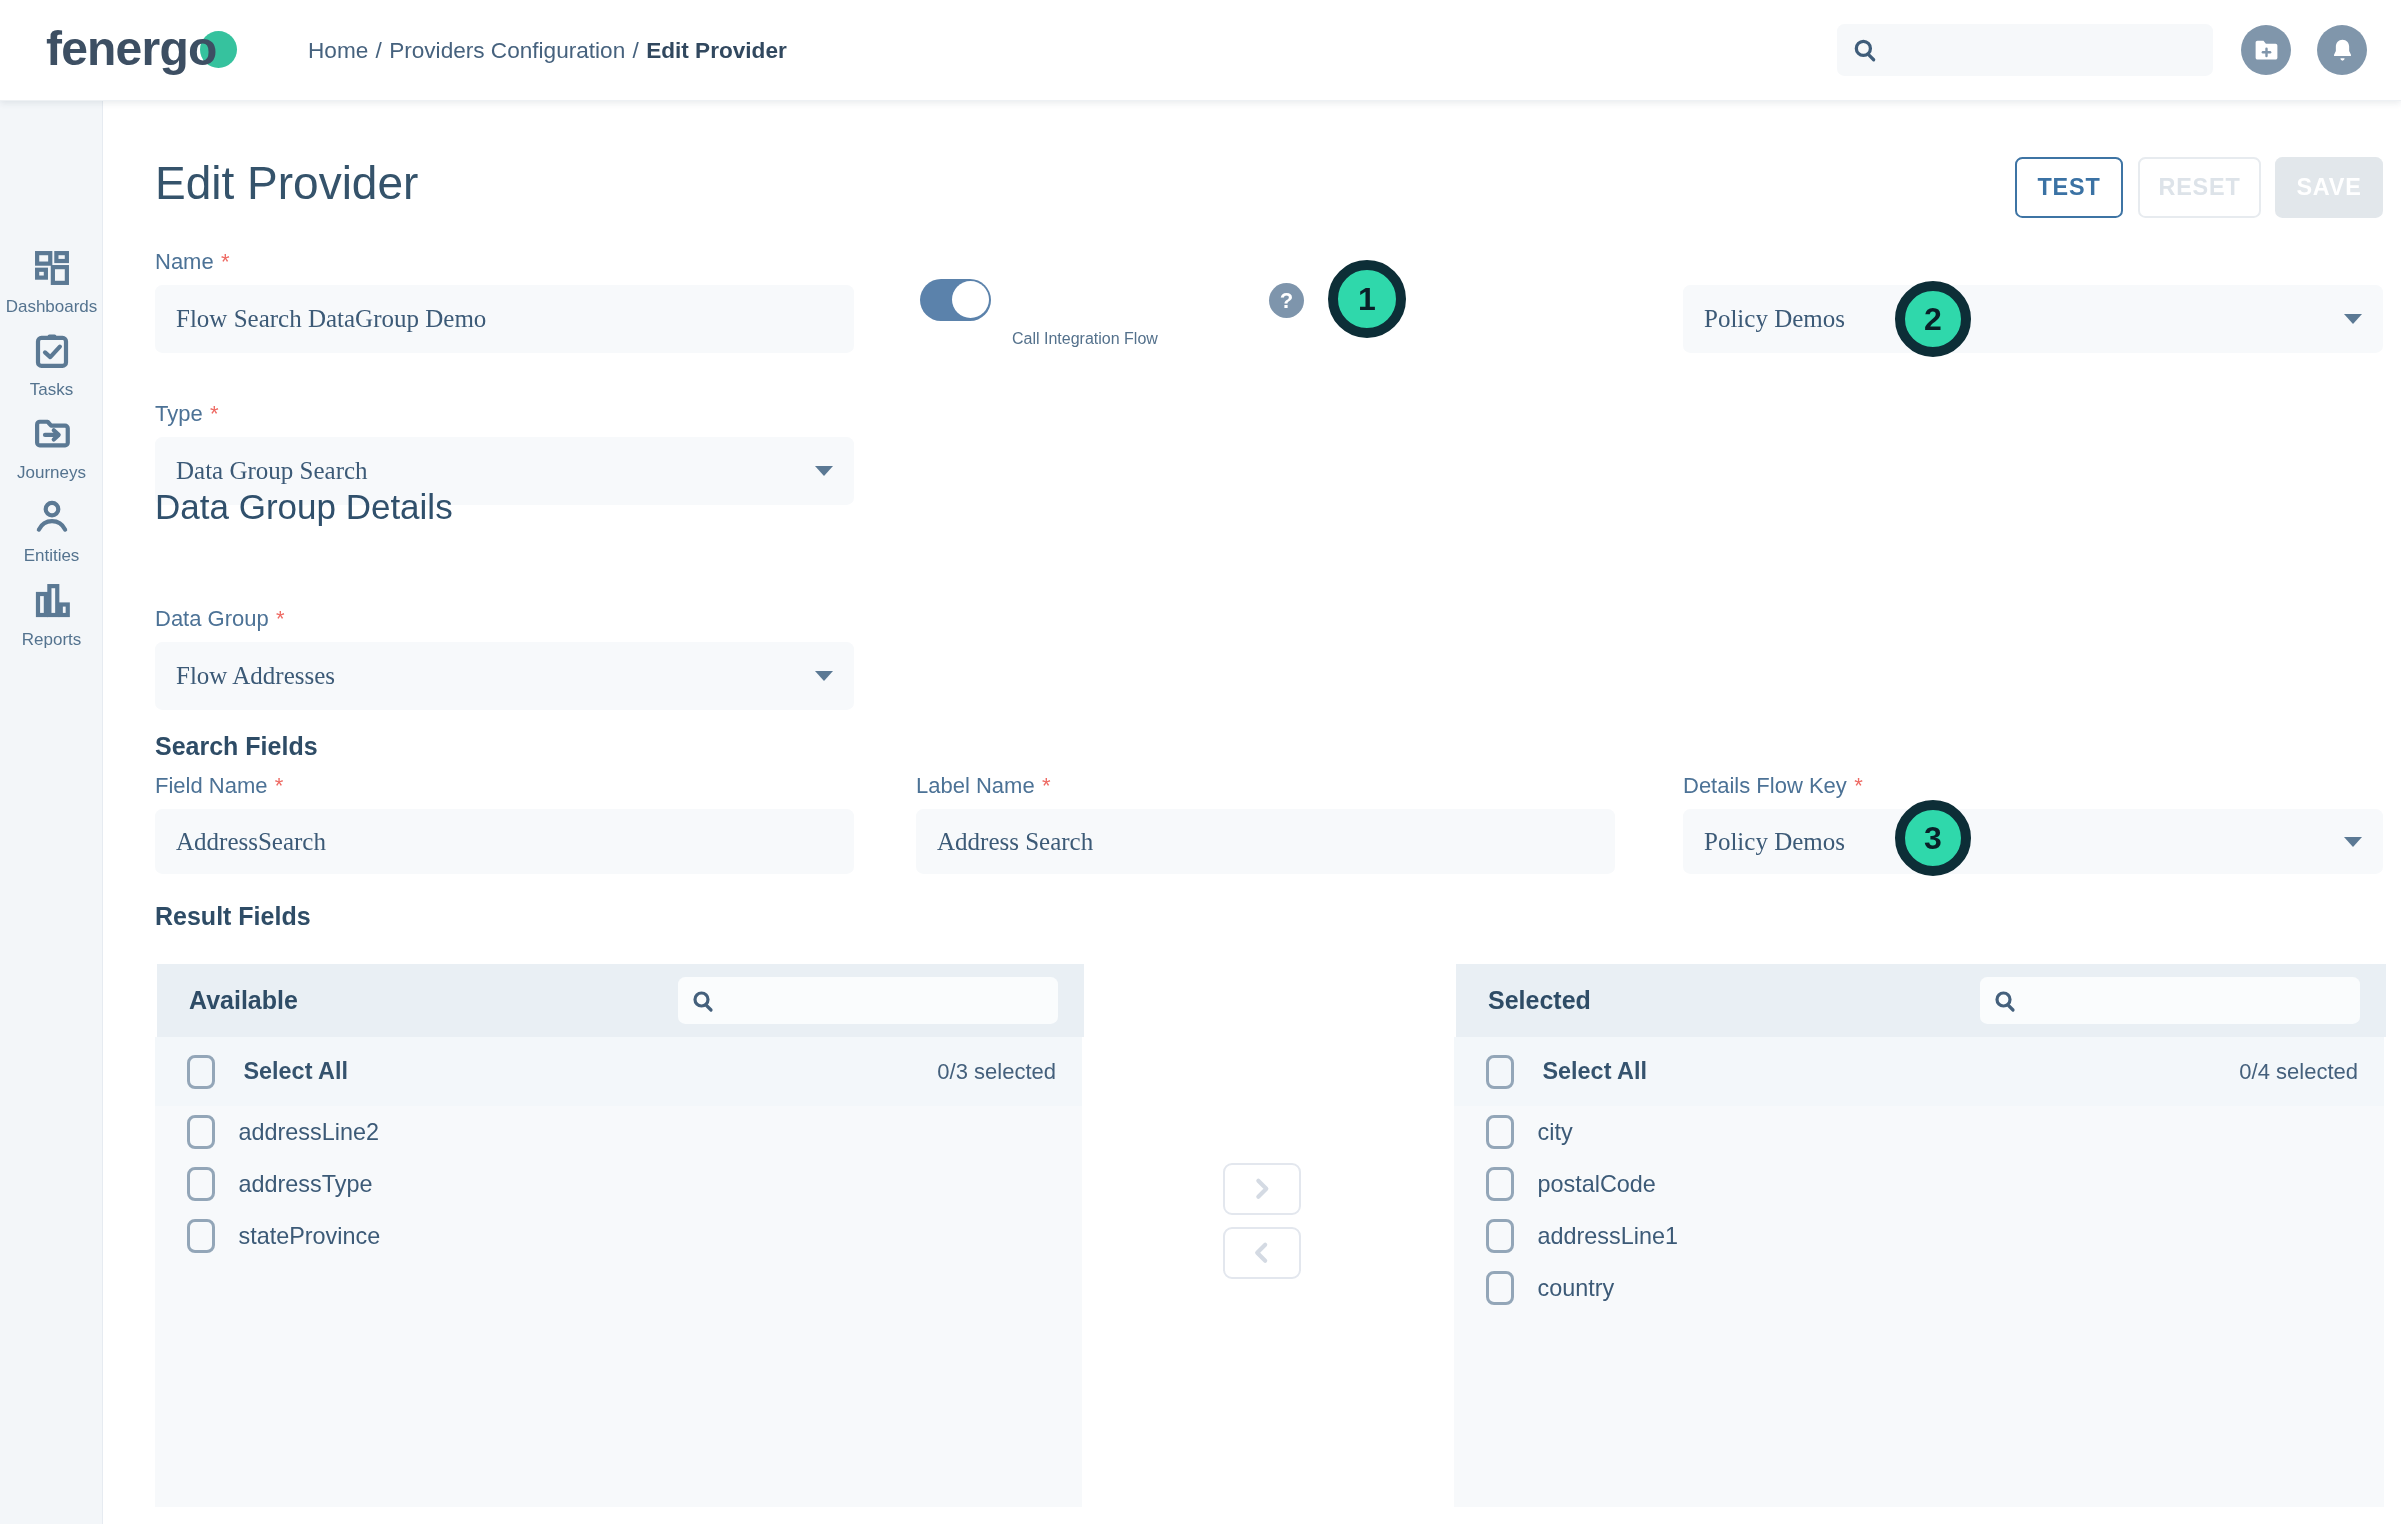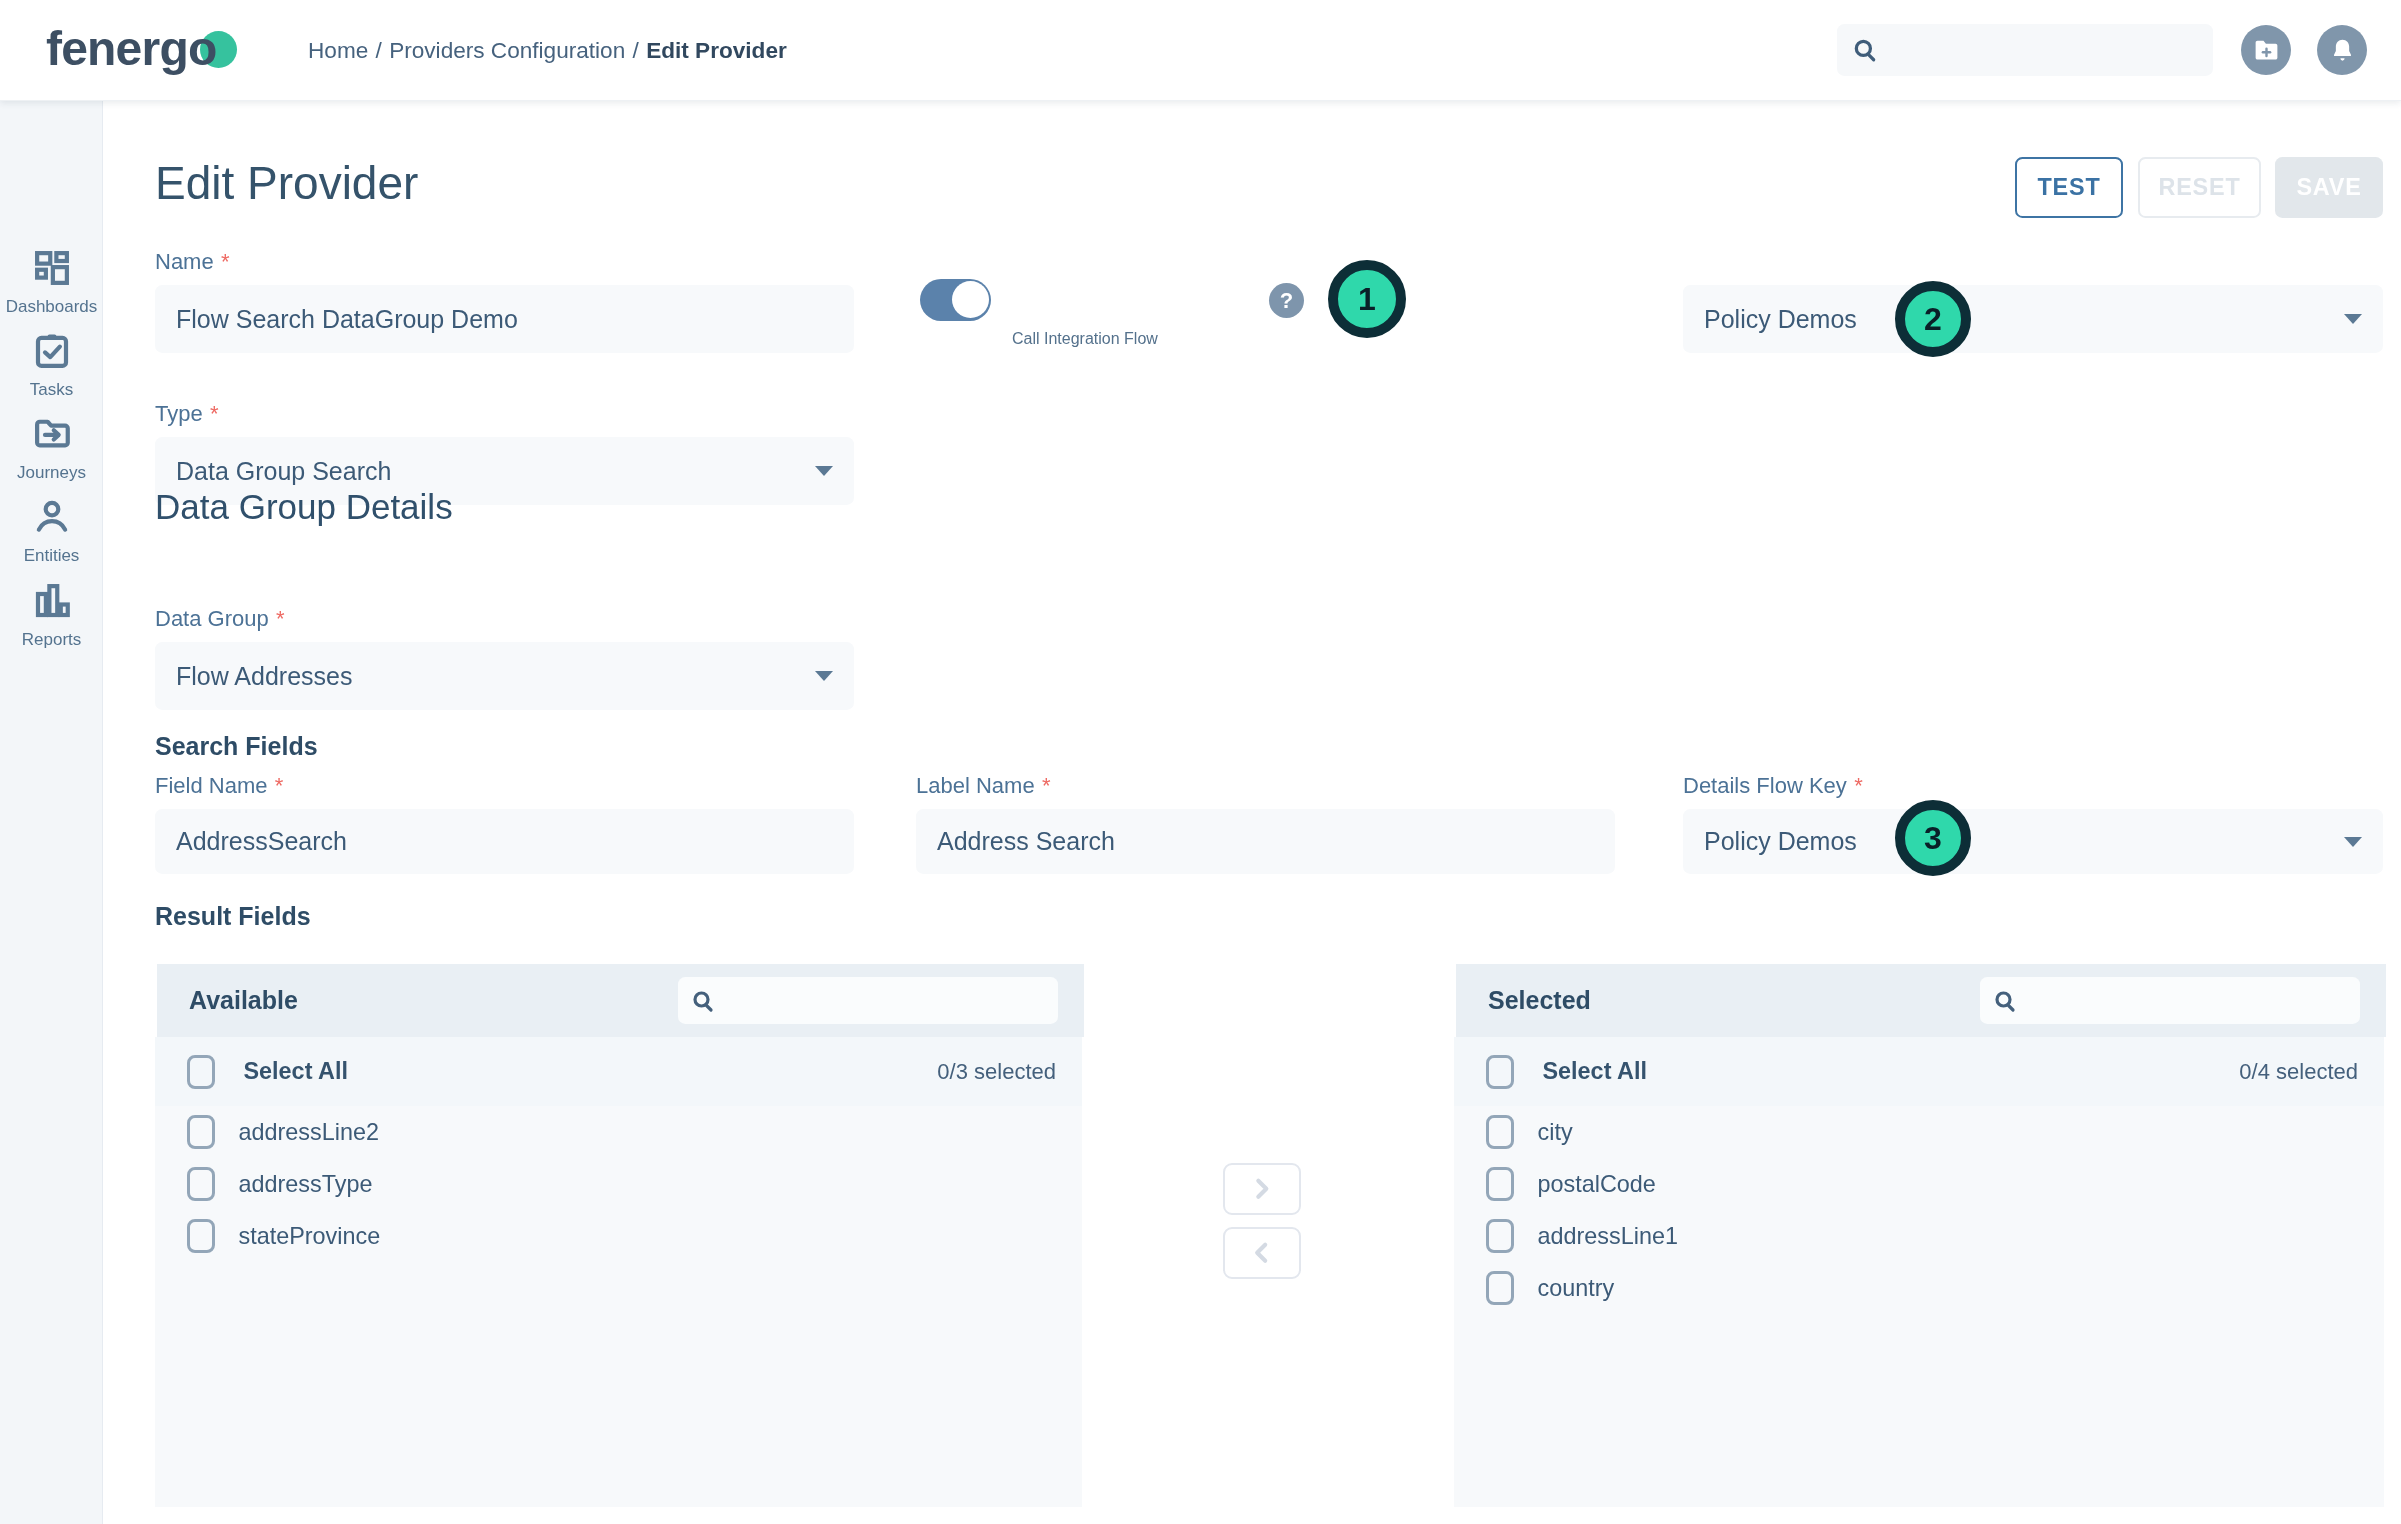--- a/index.html
+++ b/index.html
@@ -29,21 +29,21 @@
   #sidebar { position:absolute; left:0; top:101px; width:103px; height:1424px;
     background:#f3f6f9; border-right:1.6px solid #e6ebf1; z-index:10; }
   .side-item { position:absolute; left:0; width:103px; display:flex; flex-direction:column;
     align-items:center; cursor:pointer; }
   .side-item .lbl { font-size:17px; color:#54738f; margin-top:8px; }
 
   
   .fld-label { position:absolute; font-size:22px; color:#4c7296; }
   .req { color:#ee6a63; margin-left:7.3px; font-size:22px; }
   .input, .select { position:absolute; background:#f7f9fb; border-radius:7.3px;
-    display:flex; align-items:center; padding:0 21px; }
+    display:flex; align-items:center; padding:0 21px;font-family:Liberation Serif, serif; }
   .input input { border:none; outline:none; background:transparent; width:100%;
     font-size:25px; color:#3c5a77; font-family:inherit; }
   .select { cursor:pointer; justify-content:space-between; }
   .select .val { font-size:25px; color:#3c5a77; }
   .caret { width:0; height:0; border-left:9px solid transparent; border-right:9px solid transparent;
     border-top:10.5px solid #5b7994; }
   .sec-h1 { position:absolute; font-size:35px; color:#30506c; }
   .sec-h2 { position:absolute; font-size:25px; font-weight:bold; color:#2e4c66; }
 
   

